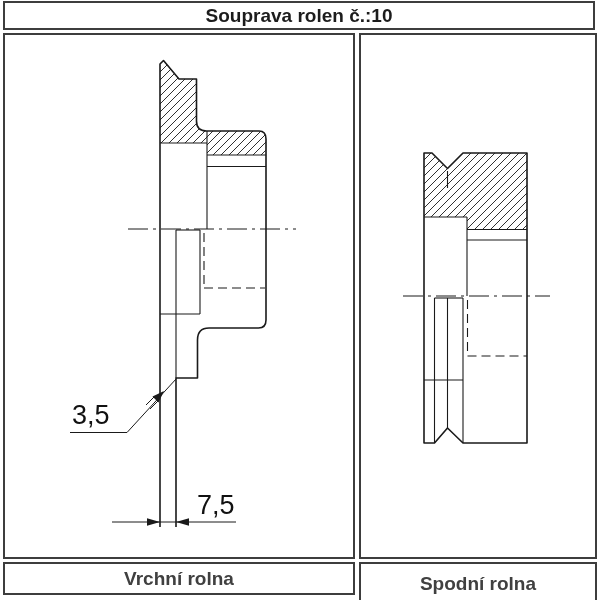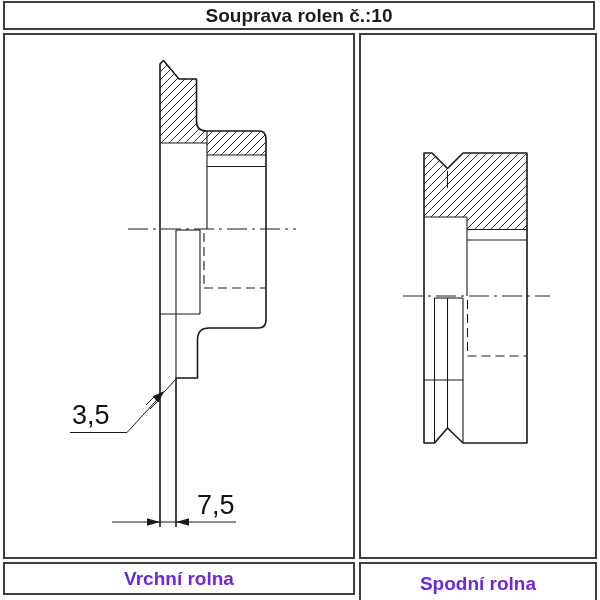--- a/index.html
+++ b/index.html
@@ -7,21 +7,21 @@
     position:relative;width:600px;height:600px;background:#fff;
     font-family:"Liberation Sans",sans-serif;color:#222;overflow:hidden;
   }
   .box{position:absolute;border:2px solid #3d3d3d;background:#fff;box-sizing:border-box;font-weight:bold;}
   #title-box{left:3px;top:1px;width:592px;height:29px;display:flex;align-items:center;justify-content:center;}
   #title-box span{font-size:19px;color:#1c1c1c;}
   #left-panel{left:3px;top:33px;width:352px;height:526px;}
   #right-panel{left:359px;top:33px;width:238px;height:526px;}
   #left-label-box{left:3px;top:562px;width:352px;height:33px;display:flex;align-items:center;justify-content:center;}
   #right-label-box{left:359px;top:562px;width:238px;height:44px;display:flex;align-items:center;justify-content:center;}
-  .panel-label{font-size:19px;color:#6d28d9;}
+  .panel-label{font-size:19px;color:#404040;}
   #drawing{position:absolute;left:0;top:0;width:600px;height:600px;pointer-events:none;}
   .outline{fill:none;stroke:#1a1a1a;stroke-width:1.6;stroke-linejoin:round;}
   .inner{fill:none;stroke:#1a1a1a;stroke-width:1.1;}
   .hidden-l{fill:none;stroke:#1a1a1a;stroke-width:1.1;stroke-dasharray:9 5;}
   .center-l{fill:none;stroke:#1a1a1a;stroke-width:1;stroke-dasharray:20 5 3 5;}
   .dim{fill:none;stroke:#1a1a1a;stroke-width:1;}
   .arrow{fill:#1a1a1a;stroke:none;}
   .dimtext{font-family:"Liberation Sans",sans-serif;font-size:27px;fill:#111;}
 </style>
 </head>

